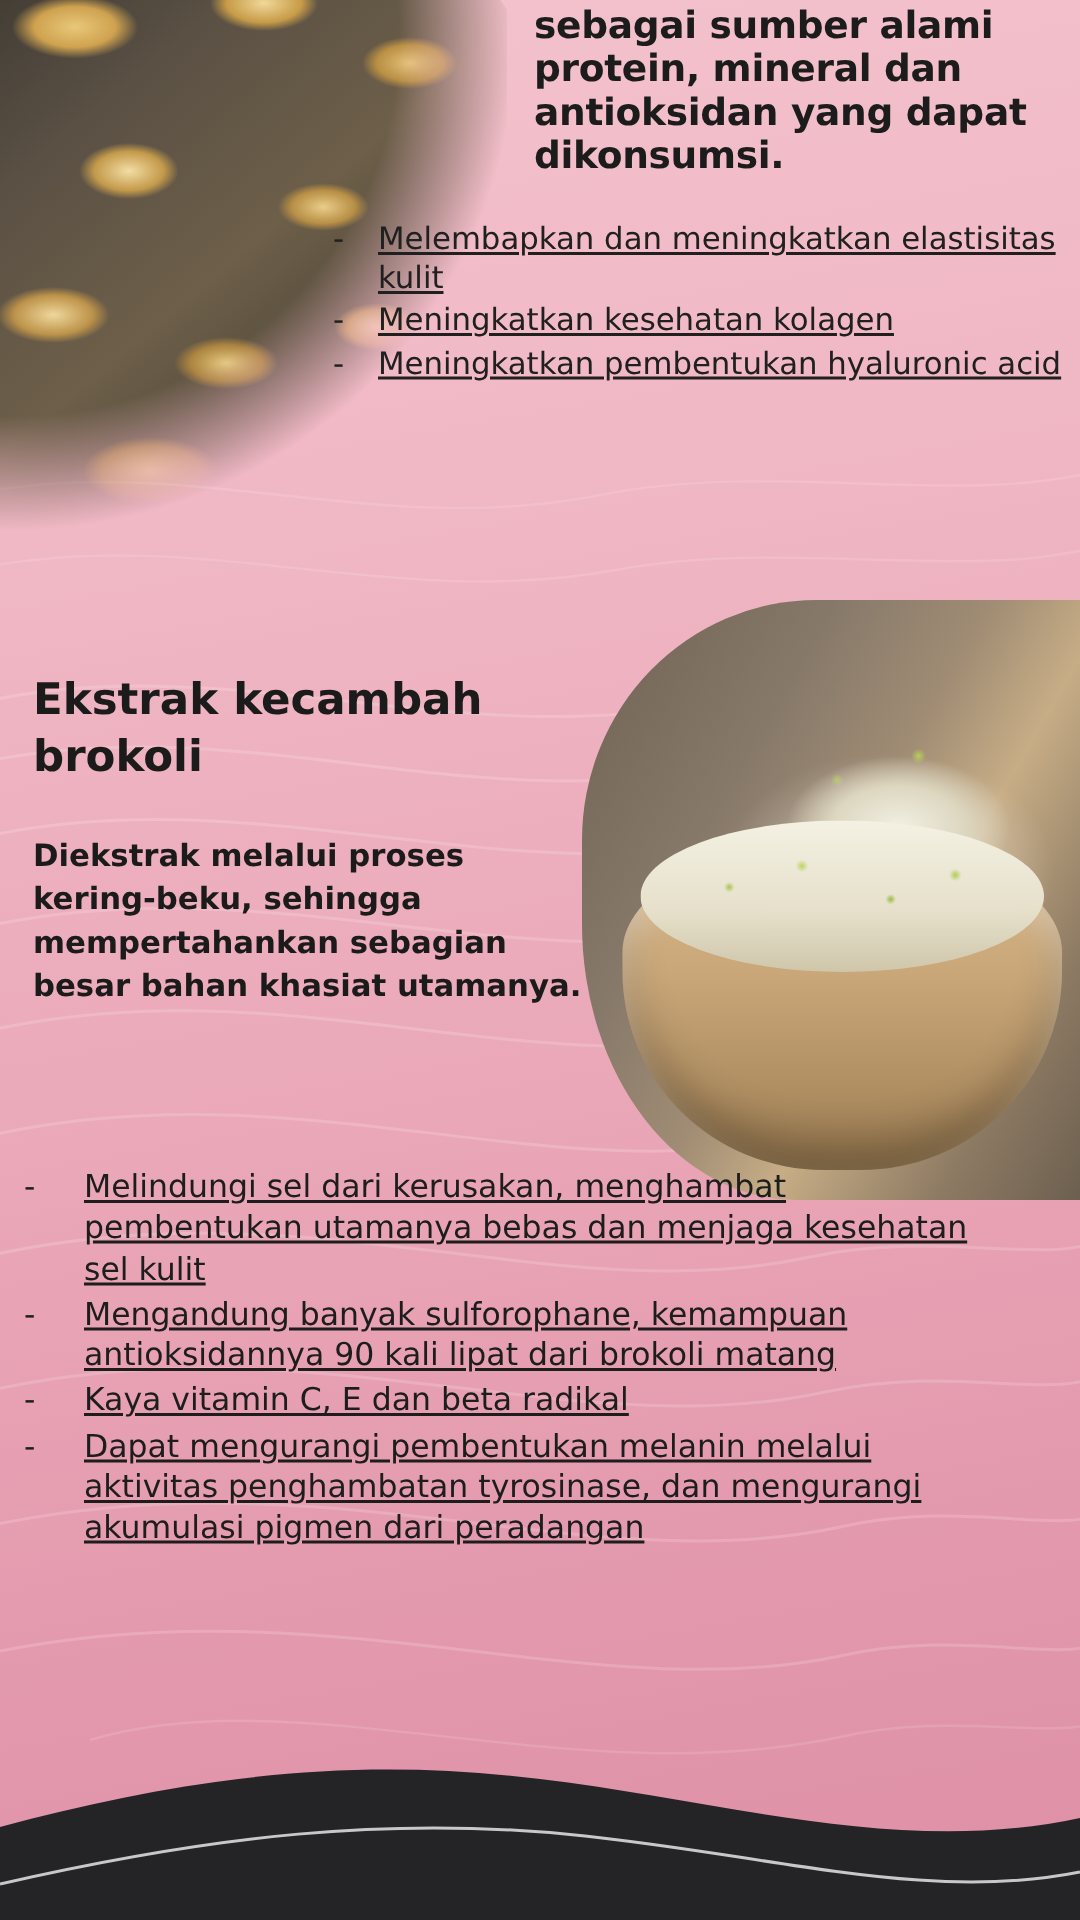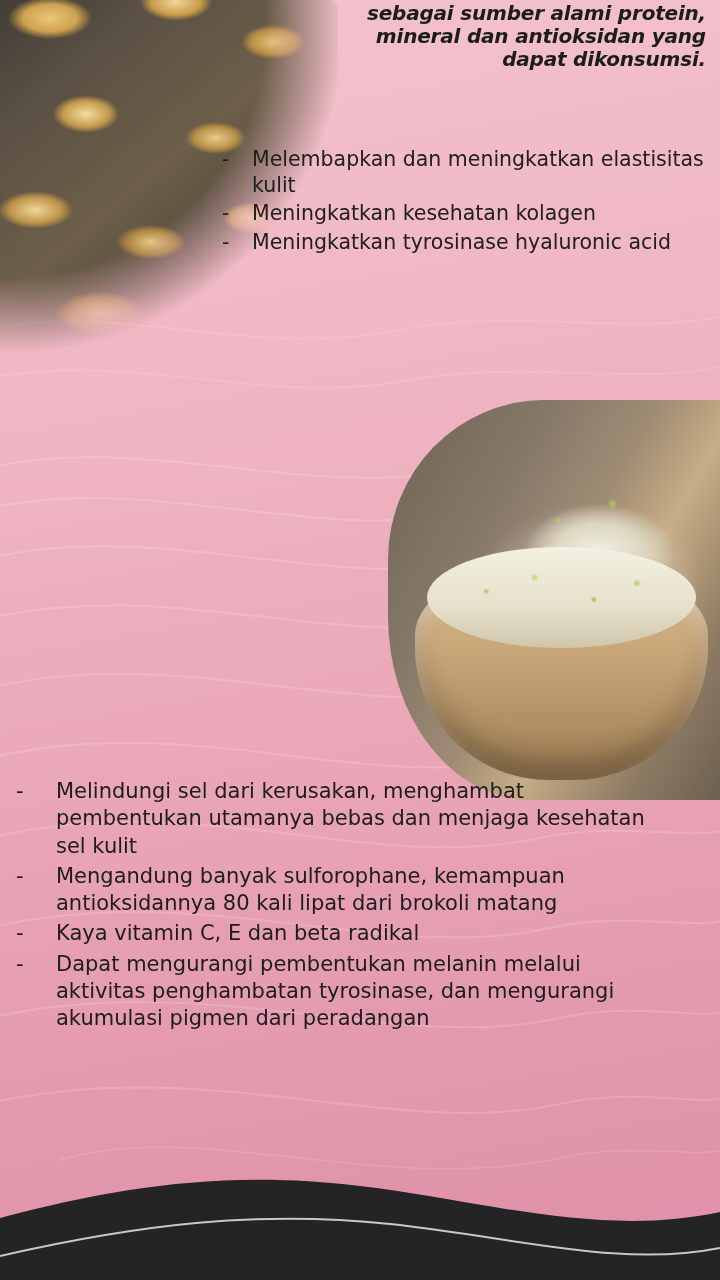--- a/index.html
+++ b/index.html
@@ -114,47 +114,46 @@
     width: 720px;
     height: 120px;
   }
 
   
   .top-heading {
     position: absolute;
     right: 14px;
     top: 2px;
     width: 350px;
-    text-align: right;
+    text-align: left;
     font-weight: 700;
-    font-size: 20px;
+    font-size: 25px;
     line-height: 1.16;
     color: #1c1c1c;
     letter-spacing: -.2px;
-    font-style: italic;
   }
 
   .top-list {
     position: absolute;
     left: 222px;
     top: 146px;
     width: 486px;
     font-size: 20.5px;
     line-height: 1.28;
     color: #202020;
   }
   .li {
     display: flex;
     margin-bottom: 2px;
   }
   .li .dash {
     width: 30px;
     flex: 0 0 30px;
   }
-  .li .txt { flex: 1 1 auto; }
+  .li .txt { flex: 1 1 auto; text-decoration: underline; }
 
   .sec-title {
     position: absolute;
     left: 22px;
     top: 448px;
     width: 400px;
     font-weight: 700;
     font-size: 29px;
     line-height: 1.3;
     color: #1b1b1b;
@@ -226,34 +225,36 @@
     <div class="li">
       <span class="dash">-</span>
       <span class="txt">Melembapkan dan meningkatkan elastisitas kulit</span>
     </div>
     <div class="li">
       <span class="dash">-</span>
       <span class="txt">Meningkatkan kesehatan kolagen</span>
     </div>
     <div class="li">
       <span class="dash">-</span>
-      <span class="txt">Meningkatkan tyrosinase hyaluronic acid</span>
-    </div>
-  </div>
-
-
+      <span class="txt">Meningkatkan pembentukan hyaluronic acid</span>
+    </div>
+  </div>
+
+  <div class="sec-title">Ekstrak kecambah brokoli</div>
+
+  <div class="sec-sub">Diekstrak melalui proses kering-beku, sehingga mempertahankan sebagian besar bahan khasiat utamanya.</div>
 
   <div class="bottom-list">
     <div class="li">
       <span class="dash">-</span>
       <span class="txt">Melindungi sel dari kerusakan, menghambat pembentukan utamanya bebas dan menjaga kesehatan sel kulit</span>
     </div>
     <div class="li">
       <span class="dash">-</span>
-      <span class="txt">Mengandung banyak sulforophane, kemampuan antioksidannya 80 kali lipat dari brokoli matang</span>
+      <span class="txt">Mengandung banyak sulforophane, kemampuan antioksidannya 90 kali lipat dari brokoli matang</span>
     </div>
     <div class="li">
       <span class="dash">-</span>
       <span class="txt">Kaya vitamin C, E dan beta radikal</span>
     </div>
     <div class="li">
       <span class="dash">-</span>
       <span class="txt">Dapat mengurangi pembentukan melanin melalui aktivitas penghambatan tyrosinase, dan mengurangi akumulasi pigmen dari peradangan</span>
     </div>
   </div>

